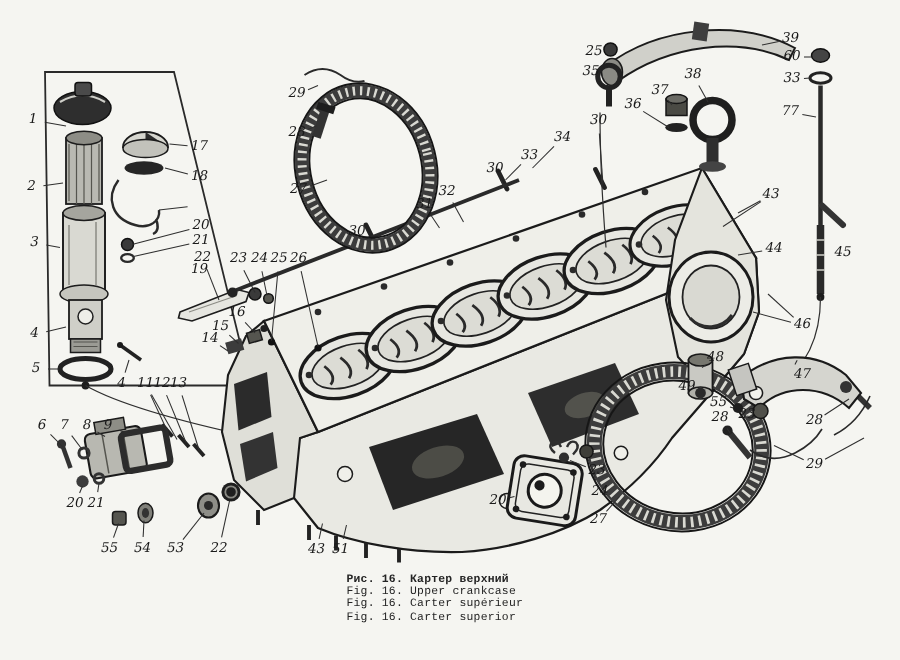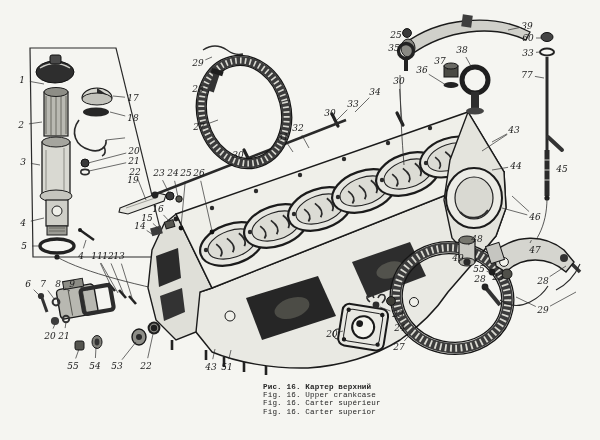--- a/index.html
+++ b/index.html
@@ -3,21 +3,21 @@
 <meta charset="utf-8">
 <style>
   html,body{margin:0;padding:0;background:#e8e8e4;}
   .stage{position:relative;width:600px;height:440px;background:#f5f5f1;overflow:hidden;
          font-family:"DejaVu Sans",sans-serif;}
   .stage svg{position:absolute;left:0;top:0;}
   #callouts{position:absolute;left:0;top:0;width:600px;height:440px;}
   .callout{position:absolute;transform:translate(-50%,-52%);
            font:italic 9px "DejaVu Serif",serif;color:#1a1a1a;white-space:nowrap;}
   .caption{position:absolute;left:231px;top:383px;color:#242424;
-           font:7.6px/1.08 "Liberation Mono","DejaVu Sans Mono",monospace;letter-spacing:.15px;margin-left:32px;}
+           font:7.6px/1.08 "Liberation Mono","DejaVu Sans Mono",monospace;letter-spacing:.15px;}
   .caption .l1{font-weight:bold;}
 </style>
 </head>
 <body>
 
 <div class="stage">
 
 <svg width="600" height="440" viewBox="0 0 600 440">
   <defs>
     <g id="boreSym">

